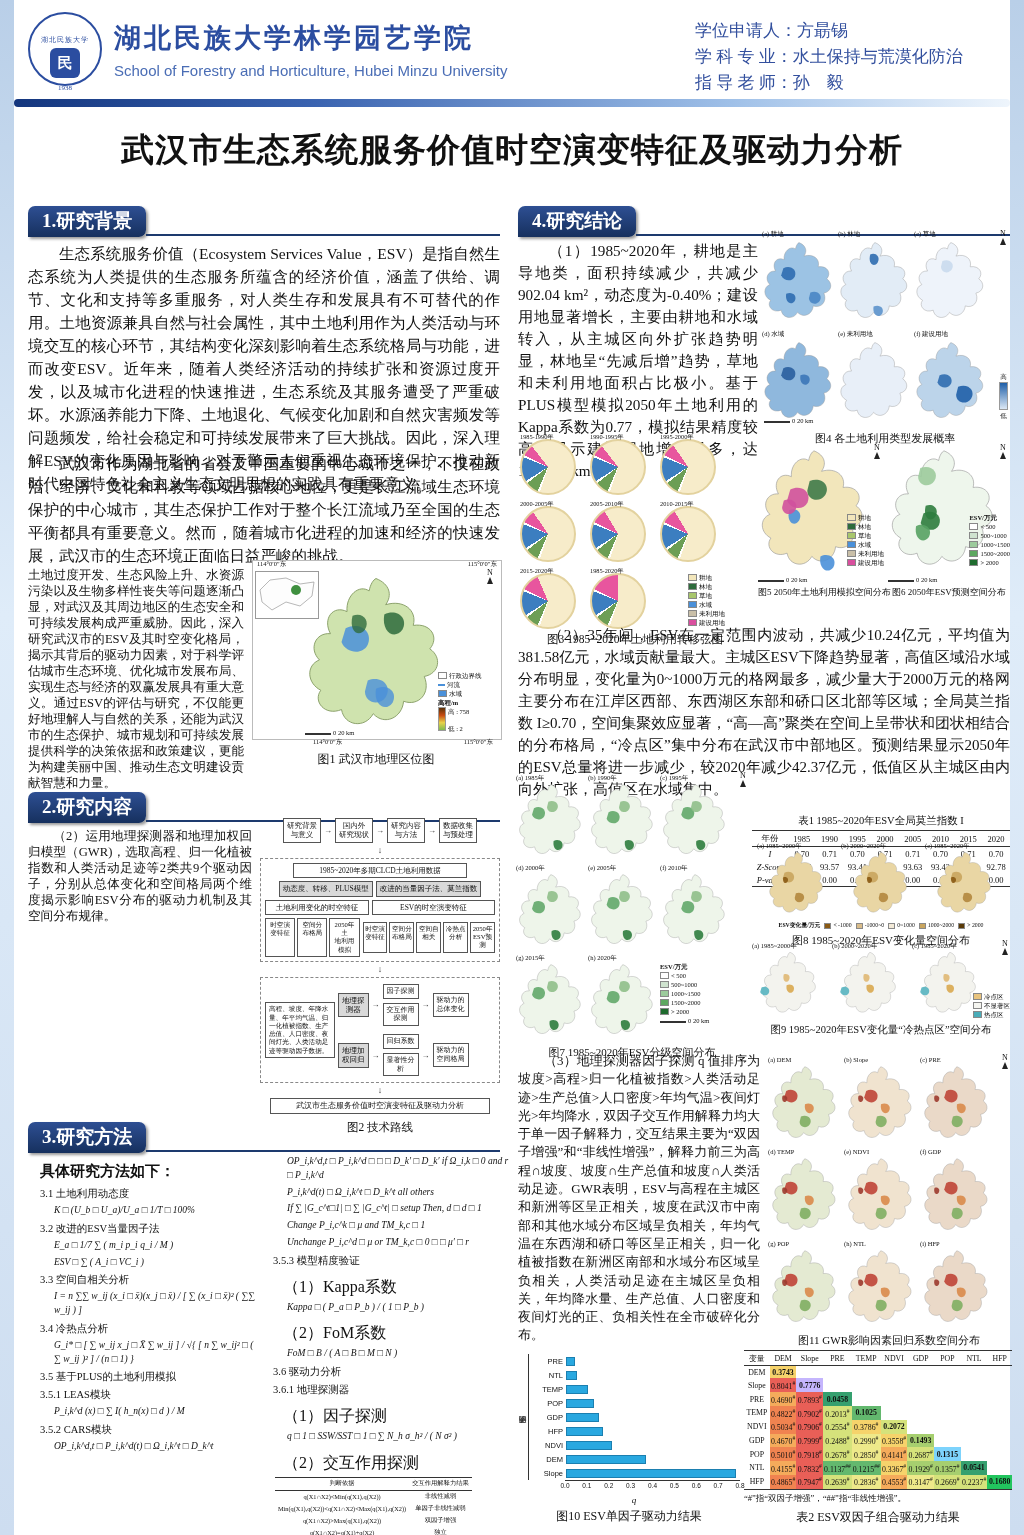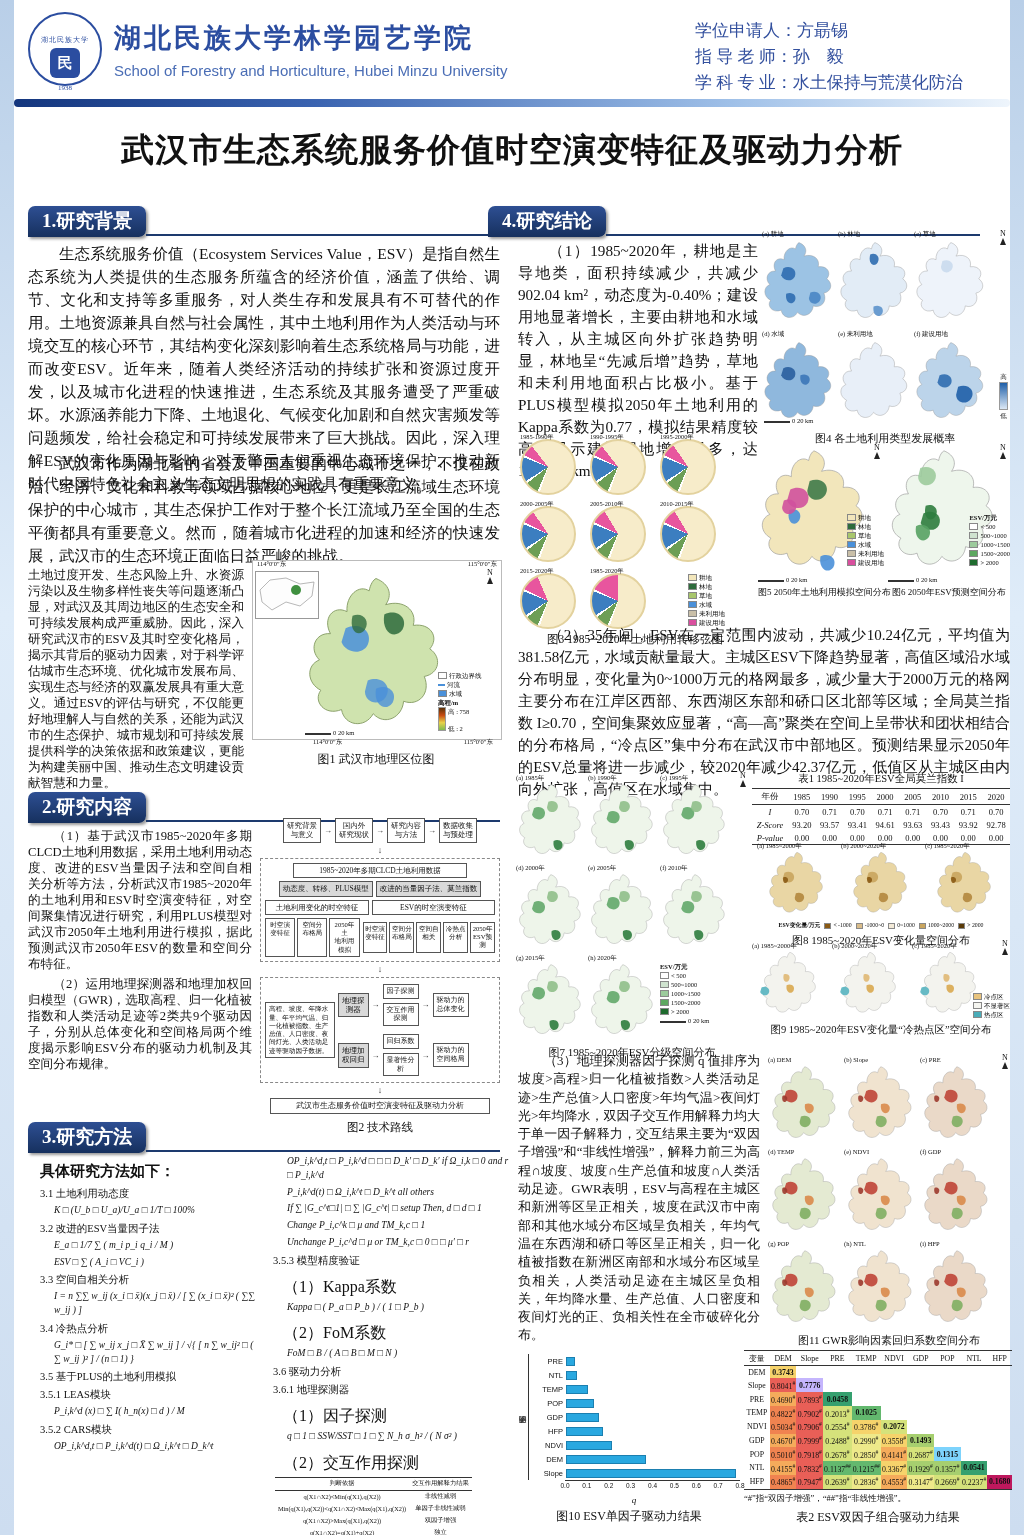--- a/index.html
+++ b/index.html
@@ -109,22 +109,22 @@
   <div class="ring-txt">湖北民族大学</div>
   <div class="emb">民</div>
   <div class="yr">1938</div>
 </div>
 <div class="abs" style="left:114px;top:20px">
   <div class="hdr-cn">湖北民族大学林学园艺学院</div>
   <div class="hdr-en">School of Forestry and Horticulture, Hubei Minzu University</div>
 </div>
 <div class="abs" style="left:695px;top:18px" id="hdr-fields">
     <div class="hdr-field"><span>学位申请人：</span><span>方朂锡</span></div>
+    <div class="hdr-field"><span>学 科 专 业：</span><span>水土保持与荒漠化防治</span></div>
     <div class="hdr-field"><span>指 导 老 师：</span><span>孙　毅</span></div>
-    <div class="hdr-field"><span>学 科 专 业：</span><span>水土保持与荒漠化防治</span></div>
   </div>
 <div class="hdr-bar"></div>
 
 <div class="main-title">武汉市生态系统服务价值时空演变特征及驱动力分析</div>
 
 <div class="abs sec" style="left:28px;top:206px;width:472px">
   <span class="sec-box">1.研究背景</span>
   <span class="sec-line"></span>
 </div>
 <div class="abs para" style="left:28px;top:242px;width:472px">生态系统服务价值（Ecosystem Services Value，ESV）是指自然生态系统为人类提供的生态服务所蕴含的经济价值，涵盖了供给、调节、文化和支持等多重服务，对人类生存和发展具有不可替代的作用。土地资源兼具自然与社会属性，其中土地利用作为人类活动与环境交互的核心环节，其结构变化深刻影响着生态系统格局与功能，进而改变ESV。近年来，随着人类经济活动的持续扩张和资源过度开发，以及城市化进程的快速推进，生态系统及其服务遭受了严重破坏。水源涵养能力下降、土地退化、气候变化加剧和自然灾害频发等问题频发，给社会稳定和可持续发展带来了巨大挑战。因此，深入理解ESV的变化原因与影响，对于警示人们重视生态环境保护、推动新时代中国特色社会主义生态文明思想的实践具有重要意义。</div>
@@ -180,21 +180,20 @@
     <div class="abs" style="right:8px;bottom:-8px;font-size:6.5px">115°0′0″东</div>
   </div>
   <div class="cap" style="margin-top:11px;font-size:12px">图1 武汉市地理区位图</div>
 </div>
 
 <div class="abs sec" style="left:28px;top:792px;width:472px">
   <span class="sec-box">2.研究内容</span>
   <span class="sec-line"></span>
 </div>
 <div class="abs" style="left:28px;top:828px;width:224px">
-  <div class="para2" style="text-indent:2em;margin-bottom:4px">（1）基于武汉市1985~2020年多期CLCD土地利用数据，采用土地利用动态度、改进的ESV当量因子法和空间自相关分析等方法，分析武汉市1985~2020年的土地利用和ESV时空演变特征，对空间聚集情况进行研究，利用PLUS模型对武汉市2050年土地利用进行模拟，据此预测武汉市2050年ESV的数量和空间分布特征。</div>
   <div class="para2" style="text-indent:2em">（2）运用地理探测器和地理加权回归模型（GWR)，选取高程、归一化植被指数和人类活动足迹等2类共9个驱动因子，分别从总体变化和空间格局两个维度揭示影响ESV分布的驱动力机制及其空间分布规律。</div>
 </div>
 <div class="abs" style="left:260px;top:818px;width:240px;display:flex;flex-direction:column;gap:3px" id="flowchart">
     <div class="flow-row">
       <div class="fnode">研究背景
 与意义</div>
       <span class="farrow">→</span>
       <div class="fnode">国内外
 研究现状</div>
       <span class="farrow">→</span>
@@ -341,21 +340,21 @@
         <tr>
           <td>q(X1∩X2)&gt;q(X1)+q(X2)</td>
           <td>非线性增强</td>
         </tr>
       </tbody>
     </table>
     <div class="m-h">3.6.2 地理加权回归</div>
     <div class="m-f">y_i □ β₀(u_i, v_i) □ ∑ β_m(u_i, v_i) x_im □ ε_i</div>
   </div>
 
-<div class="abs sec" style="left:488px;top:206px;width:492px">
+<div class="abs sec" style="left:518px;top:206px;width:492px">
   <span class="sec-box">4.研究结论</span>
   <span class="sec-line"></span>
 </div>
 <div class="abs" style="left:518px;top:240px;width:240px;font-size:15.2px;line-height:22px;text-align:justify;text-indent:2em">（1）1985~2020年，耕地是主导地类，面积持续减少，共减少902.04 km²，动态度为-0.40%；建设用地显著增长，主要由耕地和水域转入，从主城区向外扩张趋势明显，林地呈“先减后增”趋势，草地和未利用地面积占比极小。基于PLUS模型模拟2050年土地利用的Kappa系数为0.77，模拟结果精度较高，显示建设用地增长最多，达1472.60 km²。</div>
 
 <div class="abs" style="left:762px;top:230px;width:246px">
   <div class="north" style="right:0;top:0;position:absolute">
       <span class="nl">N</span>
       <span class="nt"></span>
     </div>
@@ -618,21 +617,21 @@
         <div class="lg-it">
           <span class="sw" style="background: rgb(30, 107, 46);"></span>
           <span>&gt; 2000</span>
         </div>
         <div class="scale"><span class="bar"></span><span>0   20 km</span></div>
       </div>
     </div>
   <div class="cap">图7 1985~2020年ESV分级空间分布</div>
 </div>
 
-<div class="abs" style="left:752px;top:772px;width:258px">
+<div class="abs" style="left:752px;top:814px;width:258px">
   <div class="cap" style="font-size:10.5px;margin:0 0 2px">表1 1985~2020年ESV全局莫兰指数 I</div>
   <table class="dtab" style="width:100%" id="table1">
       <thead>
         <tr>
           <th>年份</th>
           <th>1985</th>
           <th>1990</th>
           <th>1995</th>
           <th>2000</th>
           <th>2005</th>
@@ -1036,19 +1035,19 @@
         <tr>
           <td>HFP</td>
           <td style="background: rgb(240, 131, 80);">0.4865<sup>#</sup></td>
           <td style="background: rgb(233, 95, 87);">0.7947<sup>#</sup></td>
           <td style="background: rgb(213, 226, 123);">0.2639<sup>#</sup></td>
           <td style="background: rgb(238, 233, 138);">0.2836<sup>#</sup></td>
           <td style="background: rgb(245, 171, 91);">0.4553<sup>#</sup></td>
           <td style="background: rgb(238, 233, 138);">0.3147<sup>#</sup></td>
           <td style="background: rgb(213, 226, 123);">0.2669<sup>#</sup></td>
           <td style="background: rgb(213, 226, 123);">0.2237<sup>#</sup></td>
-          <td class="diag" style="background: #be185d;">0.1680</td>
+          <td class="diag" style="background: #22c55e;">0.1680</td>
         </tr>
       </tbody>
     </table>
   <div style="font-size:8.5px;margin-top:3px">“#”指“双因子增强”，“##”指“非线性增强”。</div>
   <div class="cap" style="font-size:12px;margin-top:4px">表2 ESV双因子组合驱动力结果</div>
 </div>
 
 </body></html>

